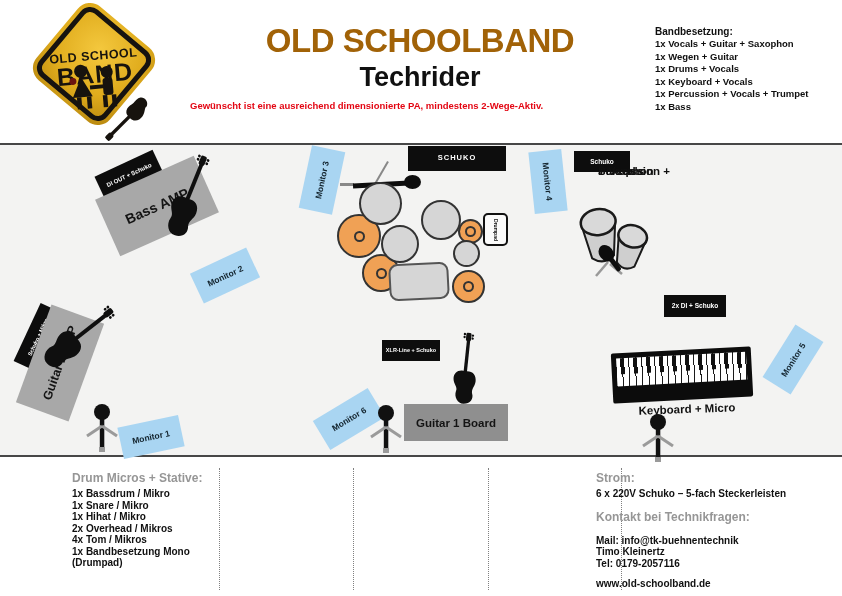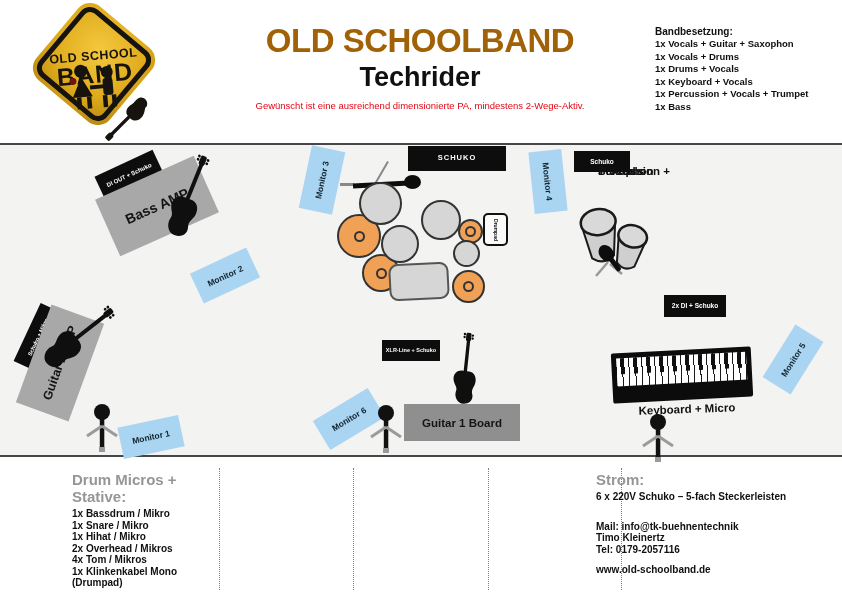--- a/index.html
+++ b/index.html
@@ -16,22 +16,22 @@
                 display:flex; flex-direction:column; align-items:center; justify-content:center; padding-top:6px; }
   .logo-l1 { font-size: 12.5px; font-weight: bold; color:#17130e; letter-spacing:0.5px; white-space:nowrap; }
   .logo-l2 { font-size: 25px; font-weight: bold; color:#17130e; letter-spacing:1px; line-height:22px; white-space:nowrap; }
   .bullet-hole { position:absolute; left:22px; top:60px; width:7px; height:7px; border-radius:50%; background:#6b1410; }
   .logo-figures { position:absolute; left:8px; top:40px; width:80px; height:55px; }
   .logo-guitar { position: absolute; left: 96px; top: 88px; width: 26px; height: 58px; transform: rotate(-135deg); }
 
   .title-block { position: absolute; left: 200px; top: 22px; width: 440px; text-align: center; }
   .title1 { font-size: 33px; font-weight: bold; color: #a16207; letter-spacing: -0.5px; }
   .title2 { font-size: 27px; font-weight: bold; color: #101010; margin-top: 2px; }
-  .subtitle { position:absolute; left: 190px; top: 100px; width: 460px; text-align:center;
-              font-size: 9.5px; font-weight: normal; color: #e30613; }
+  .subtitle { position:absolute; left: 190px; top: 100px; width: 460px; 
+              font-size: 9.5px; font-weight: bold; color: #e30613; }
 
   .lineup { position: absolute; left: 655px; top: 26px; }
   .lineup-h { font-size: 10px; font-weight: bold; color:#0f0f0f; margin-bottom: 1px; }
   .lineup-item { font-size: 9.5px; font-weight: bold; color:#0f0f0f; line-height: 12.5px; }
 
   
   .stage { position: absolute; left: 0; top: 143px; width: 842px; height: 314px;
            background: #f3f3f2; border-top: 2px solid #474747; border-bottom: 2px solid #474747; }
   .stage * { position: absolute; }
 
@@ -50,21 +50,21 @@
   .lb-schuko-drums { left:408px; top:1px;  width:98px; height:25px; font-size:7.5px; letter-spacing:1px; }
   .lb-schuko-perc  { left:574px; top:6px;  width:56px; height:21px; font-size:6.5px; }
   .lb-2xdi { left:664px; top:150px; width:62px; height:22px; font-size:6.5px; }
   .lb-xlr  { left:382px; top:195px; width:58px; height:21px; font-size:5.5px; }
   .lb-g2   { left:6px;   top:180px; width:64px; height:24px; transform:rotate(-65deg); font-size:5.5px; }
 
   .ampbox { background:#a8a8a8; color:#141414; font-weight:bold; display:flex; align-items:center;
             justify-content:center; }
   .bass-amp { left:103px; top:30px; width:108px; height:62px; transform:rotate(-24deg); font-size:14px; }
   .g2-amp   { left:8px;  top:190px; width:104px; height:56px; transform:rotate(-70deg); font-size:12.5px; }
-  .g1-board { left:404px; top:259px; width:116px; height:37px; background:#8f8f8f; font-size:11.5px; }
+  .g1-board { left:404px; top:259px; width:104px; height:37px; background:#8f8f8f; font-size:11.5px; }
 
   .drum { border-radius:50%; background:#d6d6d6; border:2px solid #333; }
   .tom1 { left:359px; top:37px; width:43px; height:43px; }
   .tom2 { left:421px; top:55px; width:40px; height:40px; }
   .snare{ left:381px; top:80px; width:38px; height:38px; }
   .tom3 { left:453px; top:95px; width:27px; height:27px; }
   .bassdrum { left:389px; top:118px; width:60px; height:37px; border-radius:9px;
               background:#d6d6d6; border:2px solid #555; transform:rotate(-3deg); }
   .cymbal { border-radius:50%; background:#f0a155; border:2px solid #333; }
   .cymbal::after { content:""; position:absolute; left:50%; top:50%; width:7px; height:7px;
@@ -109,21 +109,21 @@
   
   .details { position:absolute; left:0; top:458px; width:842px; height:138px; }
   .vdiv { position:absolute; top:10px; height:122px; border-left:1px dotted #808080; }
   .d1 { left:219px; } .d2 { left:353px; } .d3 { left:488px; } .d4 { left:621px; }
   .col { position:absolute; top:13px; }
   .c1 { left:72px;  width:145px; }
   .c2 { left:229px; width:118px; }
   .c3 { left:364px; width:118px; }
   .c4 { left:499px; width:120px; }
   .c5 { left:596px; width:200px; }
-  .h  { color:#969696; font-size:15px; font-weight:bold; margin-bottom:3px; }
+  .h  { color:#969696; font-size:12px; font-weight:bold; margin-bottom:3px; }
   .ln { font-size:10px; font-weight:bold; color:#101010; line-height:11.5px; }
   .hdiv { border-top:1px dotted #808080; width:96%; }
   .c2 .hdiv { margin:16px 0 9px 0; }
   .c3 .hdiv { margin:25px 0 9px 0; }
   .c4 .hdiv { margin:20px 0 9px 0; }
   .gap10 { height:10px; } .gap8 { height:8px; } .gap9 { height:9px; }
 </style>
 </head>
 <body>
 
@@ -157,21 +157,21 @@
 
   <div class="title-block">
     <div class="title1">OLD SCHOOLBAND</div>
     <div class="title2">Techrider</div>
   </div>
   <div class="subtitle">Gewünscht ist eine ausreichend dimensionierte PA, mindestens 2-Wege-Aktiv.</div>
 
   <div class="lineup">
     <div class="lineup-h">Bandbesetzung:</div>
     <div class="lineup-item">1x Vocals + Guitar + Saxophon</div>
-    <div class="lineup-item">1x Vocals + Drums</div>
+    <div class="lineup-item">1x Wegen + Guitar</div>
     <div class="lineup-item">1x Drums + Vocals</div>
     <div class="lineup-item">1x Keyboard + Vocals</div>
     <div class="lineup-item">1x Percussion + Vocals + Trumpet</div>
     <div class="lineup-item">1x Bass</div>
   </div>
 
   <div class="stage">
 
     <div class="blabel lb-bassdi">DI OUT + Schuko</div>
     <div class="ampbox bass-amp">Bass AMP</div>
@@ -294,30 +294,31 @@
     <div class="vdiv d3"></div>
     <div class="vdiv d4"></div>
 
     <div class="col c1">
       <div class="h">Drum Micros + Stative:</div>
       <div class="ln">1x Bassdrum / Mikro</div>
       <div class="ln">1x Snare / Mikro</div>
       <div class="ln">1x Hihat / Mikro</div>
       <div class="ln">2x Overhead / Mikros</div>
       <div class="ln">4x Tom / Mikros</div>
-      <div class="ln">1x Klinkenkabel Mono (Drumpad)</div>
+      <div class="ln">1x Bandbesetzung Mono (Drumpad)</div>
     </div>
 
 
 
 
     <div class="col c5">
       <div class="h">Strom:</div>
       <div class="ln">6 x 220V Schuko – 5-fach Steckerleisten</div>
       <div class="gap10"></div>
+      <div class="h">Kontakt bei Technikfragen:</div>
       <div class="gap8"></div>
       <div class="ln">Mail: info@tk-buehnentechnik</div>
       <div class="ln">Timo Kleinertz</div>
       <div class="ln">Tel: 0179-2057116</div>
       <div class="gap9"></div>
       <div class="ln">www.old-schoolband.de</div>
     </div>
   </div>
 
 </div>

